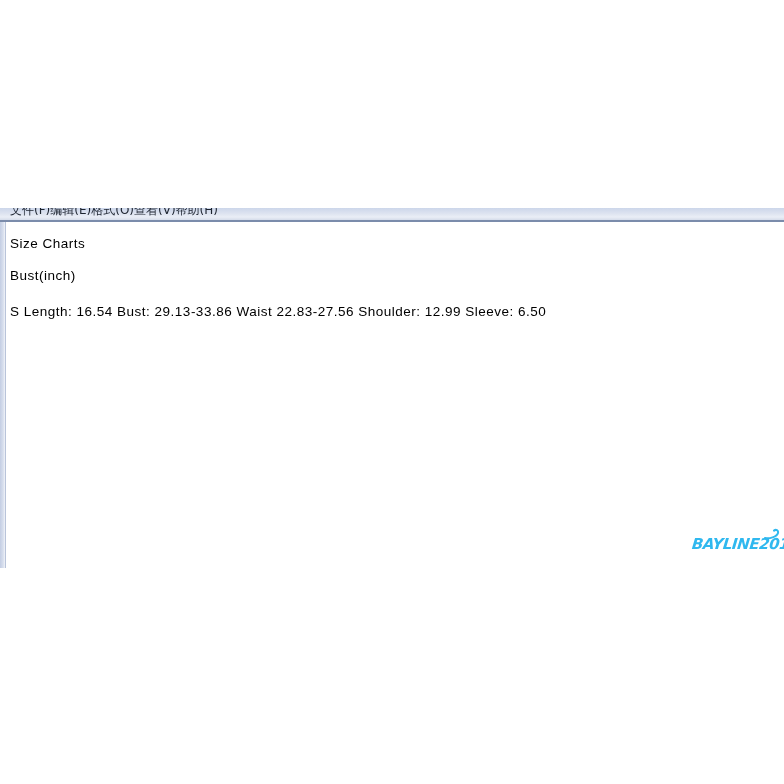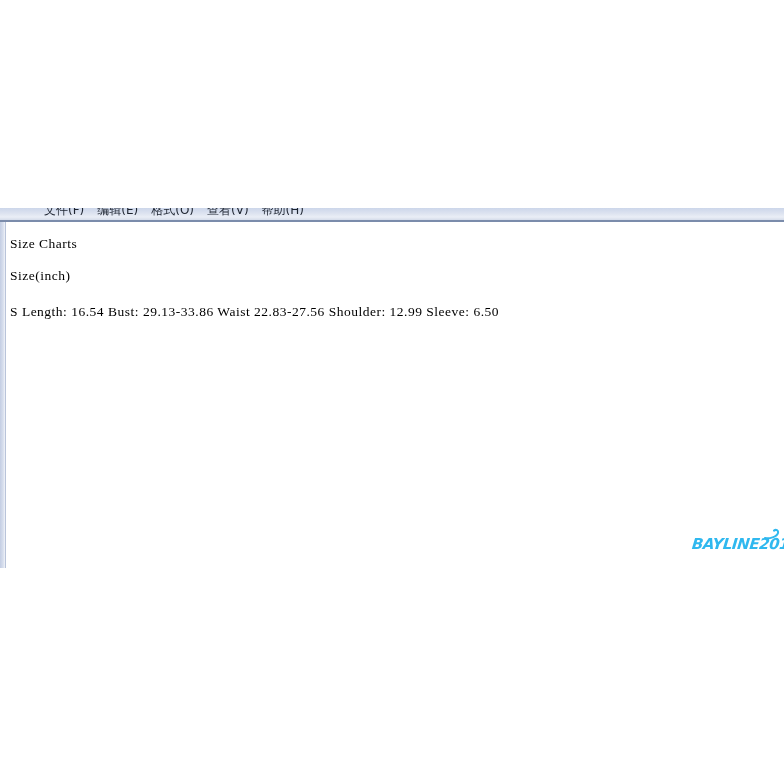--- a/index.html
+++ b/index.html
@@ -58,23 +58,22 @@
     box-sizing: border-box;
     overflow: hidden;
   }
   .menubar-inner {
     position: absolute;
     left: 10px;
     top: -7px;
     height: 18px;
     display: flex;
     align-items: center;
-    gap: 13px;
+    gap: 0;
     white-space: nowrap;
-    margin-left: 34px;
   }
   .menu-item {
     font-family: "DejaVu Sans", sans-serif;
     font-size: 12px;
     color: #1d2430;
     line-height: 18px;
     letter-spacing: 0px;
   }
 
   
@@ -99,21 +98,21 @@
   .client {
     position: absolute;
     left: 6px;
     top: 16px;
     width: 778px;
     height: 344px;
     background: #ffffff;
   }
 
   .doc-line {
-    font-family: Liberation Serif, serif;
+    font-family: Liberation Sans, sans-serif;
     font-size: 13.5px;
     color: #000000;
     white-space: pre;
     line-height: 16px;
     letter-spacing: 0.5px;
   }
 
   .line-title   { position: absolute; left: 4px; top:  12px; }
   .line-sub     { position: absolute; left: 4px; top:  44px; }
   .line-row-s   { position: absolute; left: 4px; top:  80px; text-align: center; }
@@ -188,21 +187,21 @@
       </div>
     </div>
 
     <div class="frame-left"></div>
     <div class="frame-left-line"></div>
 
     <div class="client">
 
       <div class="doc-line line-title">Size Charts</div>
 
-      <div class="doc-line line-sub">Size(inch)</div>
+      <div class="doc-line line-sub">Bust(inch)</div>
 
       <div class="doc-line line-row-s">S Length: 16.54 Bust: 29.13-33.86 Waist 22.83-27.56 Shoulder: 12.99 Sleeve: 6.50</div>
 
 
 
     </div>
   </div>
 
   <div class="watermark">
     <svg class="wm-swoosh" viewBox="0 0 18 12">

